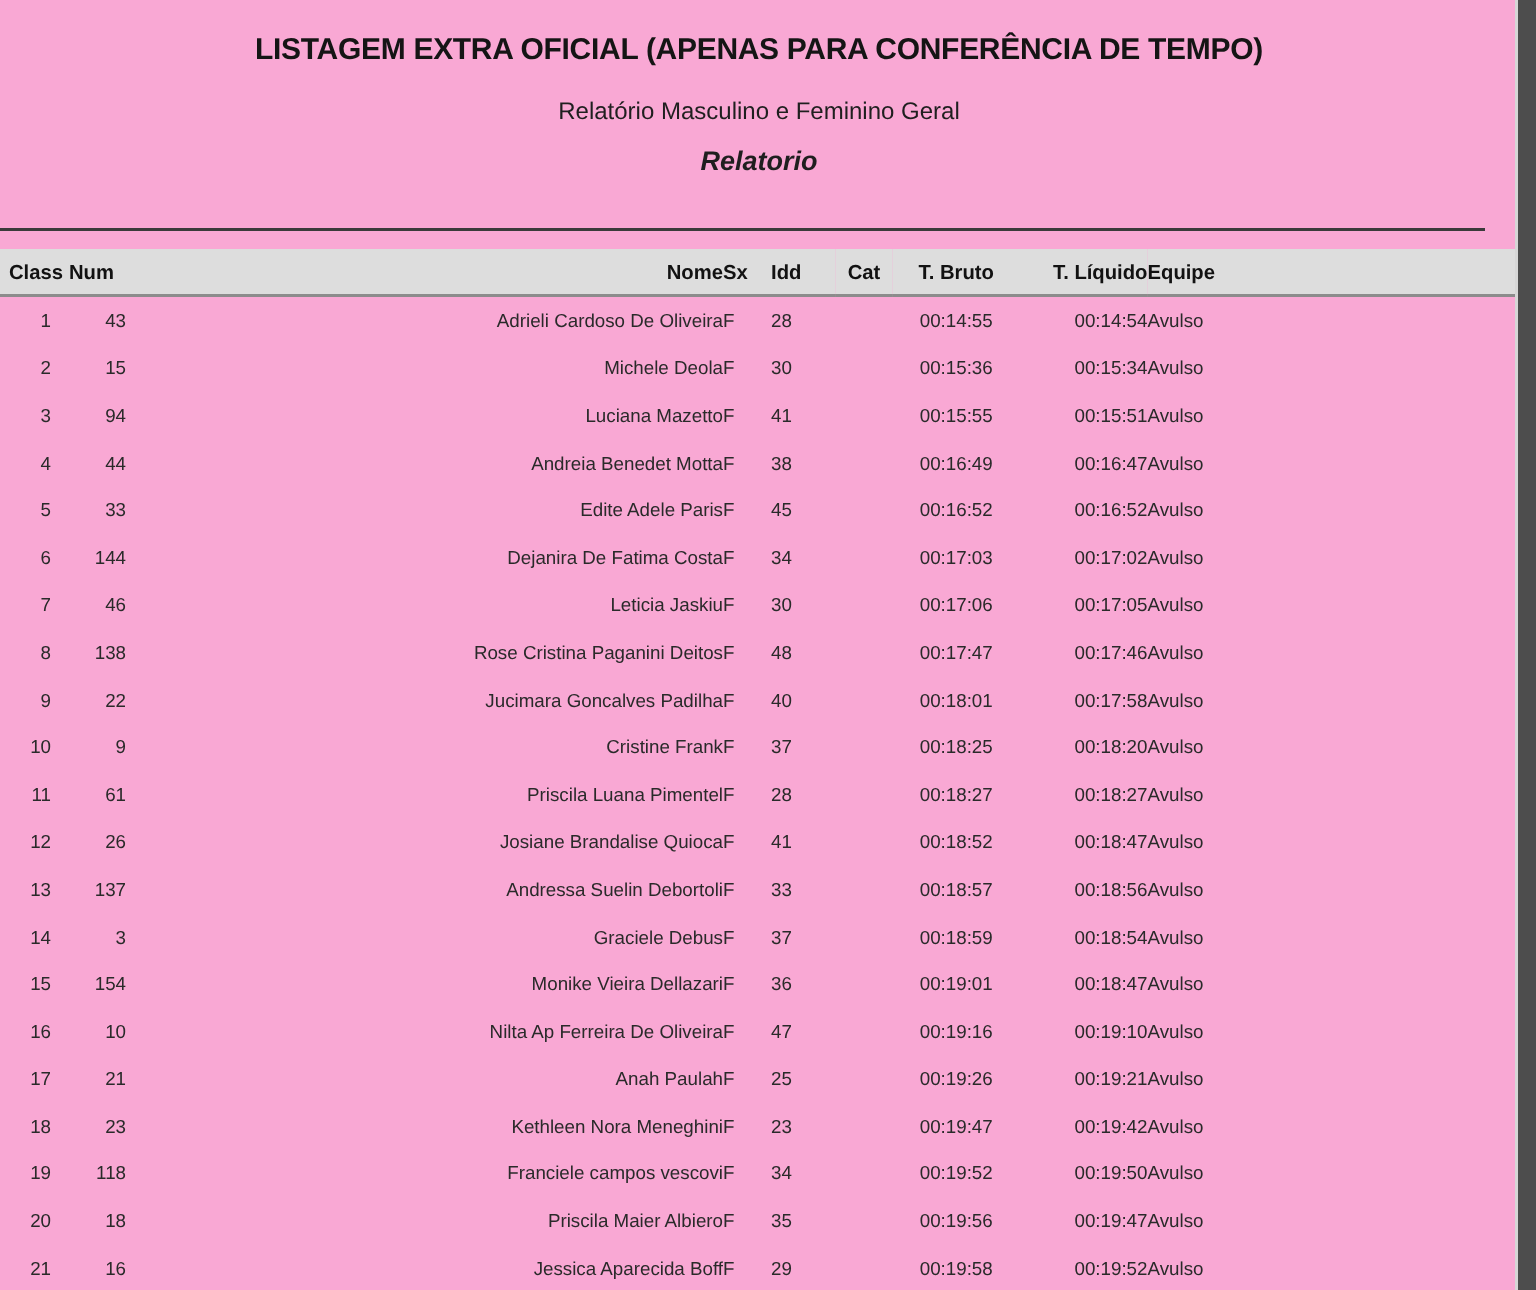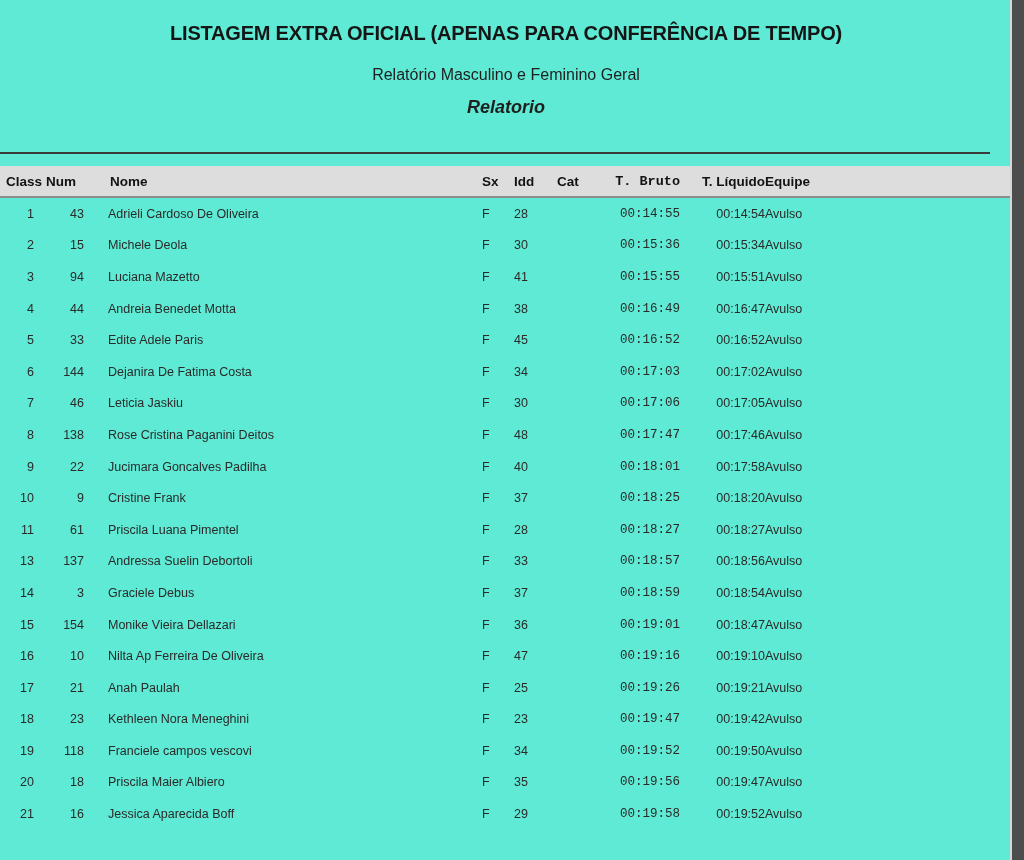--- a/index.html
+++ b/index.html
@@ -42,21 +42,21 @@
     background: #d6d6d6;
   }
 
   
   #doc {
     position: absolute;
     left: 0;
     top: 0;
     width: 1012px;
     height: 860px;
-    background: #5eead4;
+    background: #f9a8d4;
     box-sizing: border-box;
     overflow: hidden;
   }
 
   
   .titles {
     padding-top: 20px;
     text-align: center;
   }
   .title-main {
@@ -132,25 +132,25 @@
     padding: 0;
     vertical-align: middle;
     color: #2a2a2a;
     white-space: nowrap;
     font-size: 12.5px;
   }
 
   
   .col-class  { width: 40px;  text-align: right; padding-right: 12px !important; }
   .col-num    { width: 50px;  text-align: right; padding-right: 12px !important; }
-  .col-nome   { width: 372px; text-align: left;  padding-left: 12px !important; }
+  .col-nome   { width: 372px; text-align: right;  padding-left: 12px !important; }
   .col-sx     { width: 32px;  text-align: left; }
   .col-idd    { width: 43px;  text-align: left; }
-  .col-cat    { width: 38px;  text-align: left; }
-  .col-bruto  { width: 85px;  text-align: right; font-family: Liberation Mono, monospace; }
+  .col-cat    { width: 38px;  text-align: center; }
+  .col-bruto  { width: 85px;  text-align: center; }
   .col-liq    { width: 85px;  text-align: right; }
   .col-equipe { width: 247px; text-align: left; }
 
   thead .col-class  { padding-left: 6px !important; text-align: left; padding-right: 0 !important; }
   thead .col-num    { text-align: left; padding-right: 0 !important; padding-left: 0 !important; }
   thead .col-nome   { padding-left: 14px !important; }
 </style>
 </head>
 <body>
 
@@ -296,20 +296,31 @@
             <td class="col-num">61</td>
             <td class="col-nome">Priscila Luana Pimentel</td>
             <td class="col-sx">F</td>
             <td class="col-idd">28</td>
             <td class="col-cat"></td>
             <td class="col-bruto">00:18:27</td>
             <td class="col-liq">00:18:27</td>
             <td class="col-equipe">Avulso</td>
           </tr>
           <tr>
+            <td class="col-class">12</td>
+            <td class="col-num">26</td>
+            <td class="col-nome">Josiane Brandalise Quioca</td>
+            <td class="col-sx">F</td>
+            <td class="col-idd">41</td>
+            <td class="col-cat"></td>
+            <td class="col-bruto">00:18:52</td>
+            <td class="col-liq">00:18:47</td>
+            <td class="col-equipe">Avulso</td>
+          </tr>
+          <tr>
             <td class="col-class">13</td>
             <td class="col-num">137</td>
             <td class="col-nome">Andressa Suelin Debortoli</td>
             <td class="col-sx">F</td>
             <td class="col-idd">33</td>
             <td class="col-cat"></td>
             <td class="col-bruto">00:18:57</td>
             <td class="col-liq">00:18:56</td>
             <td class="col-equipe">Avulso</td>
           </tr>

